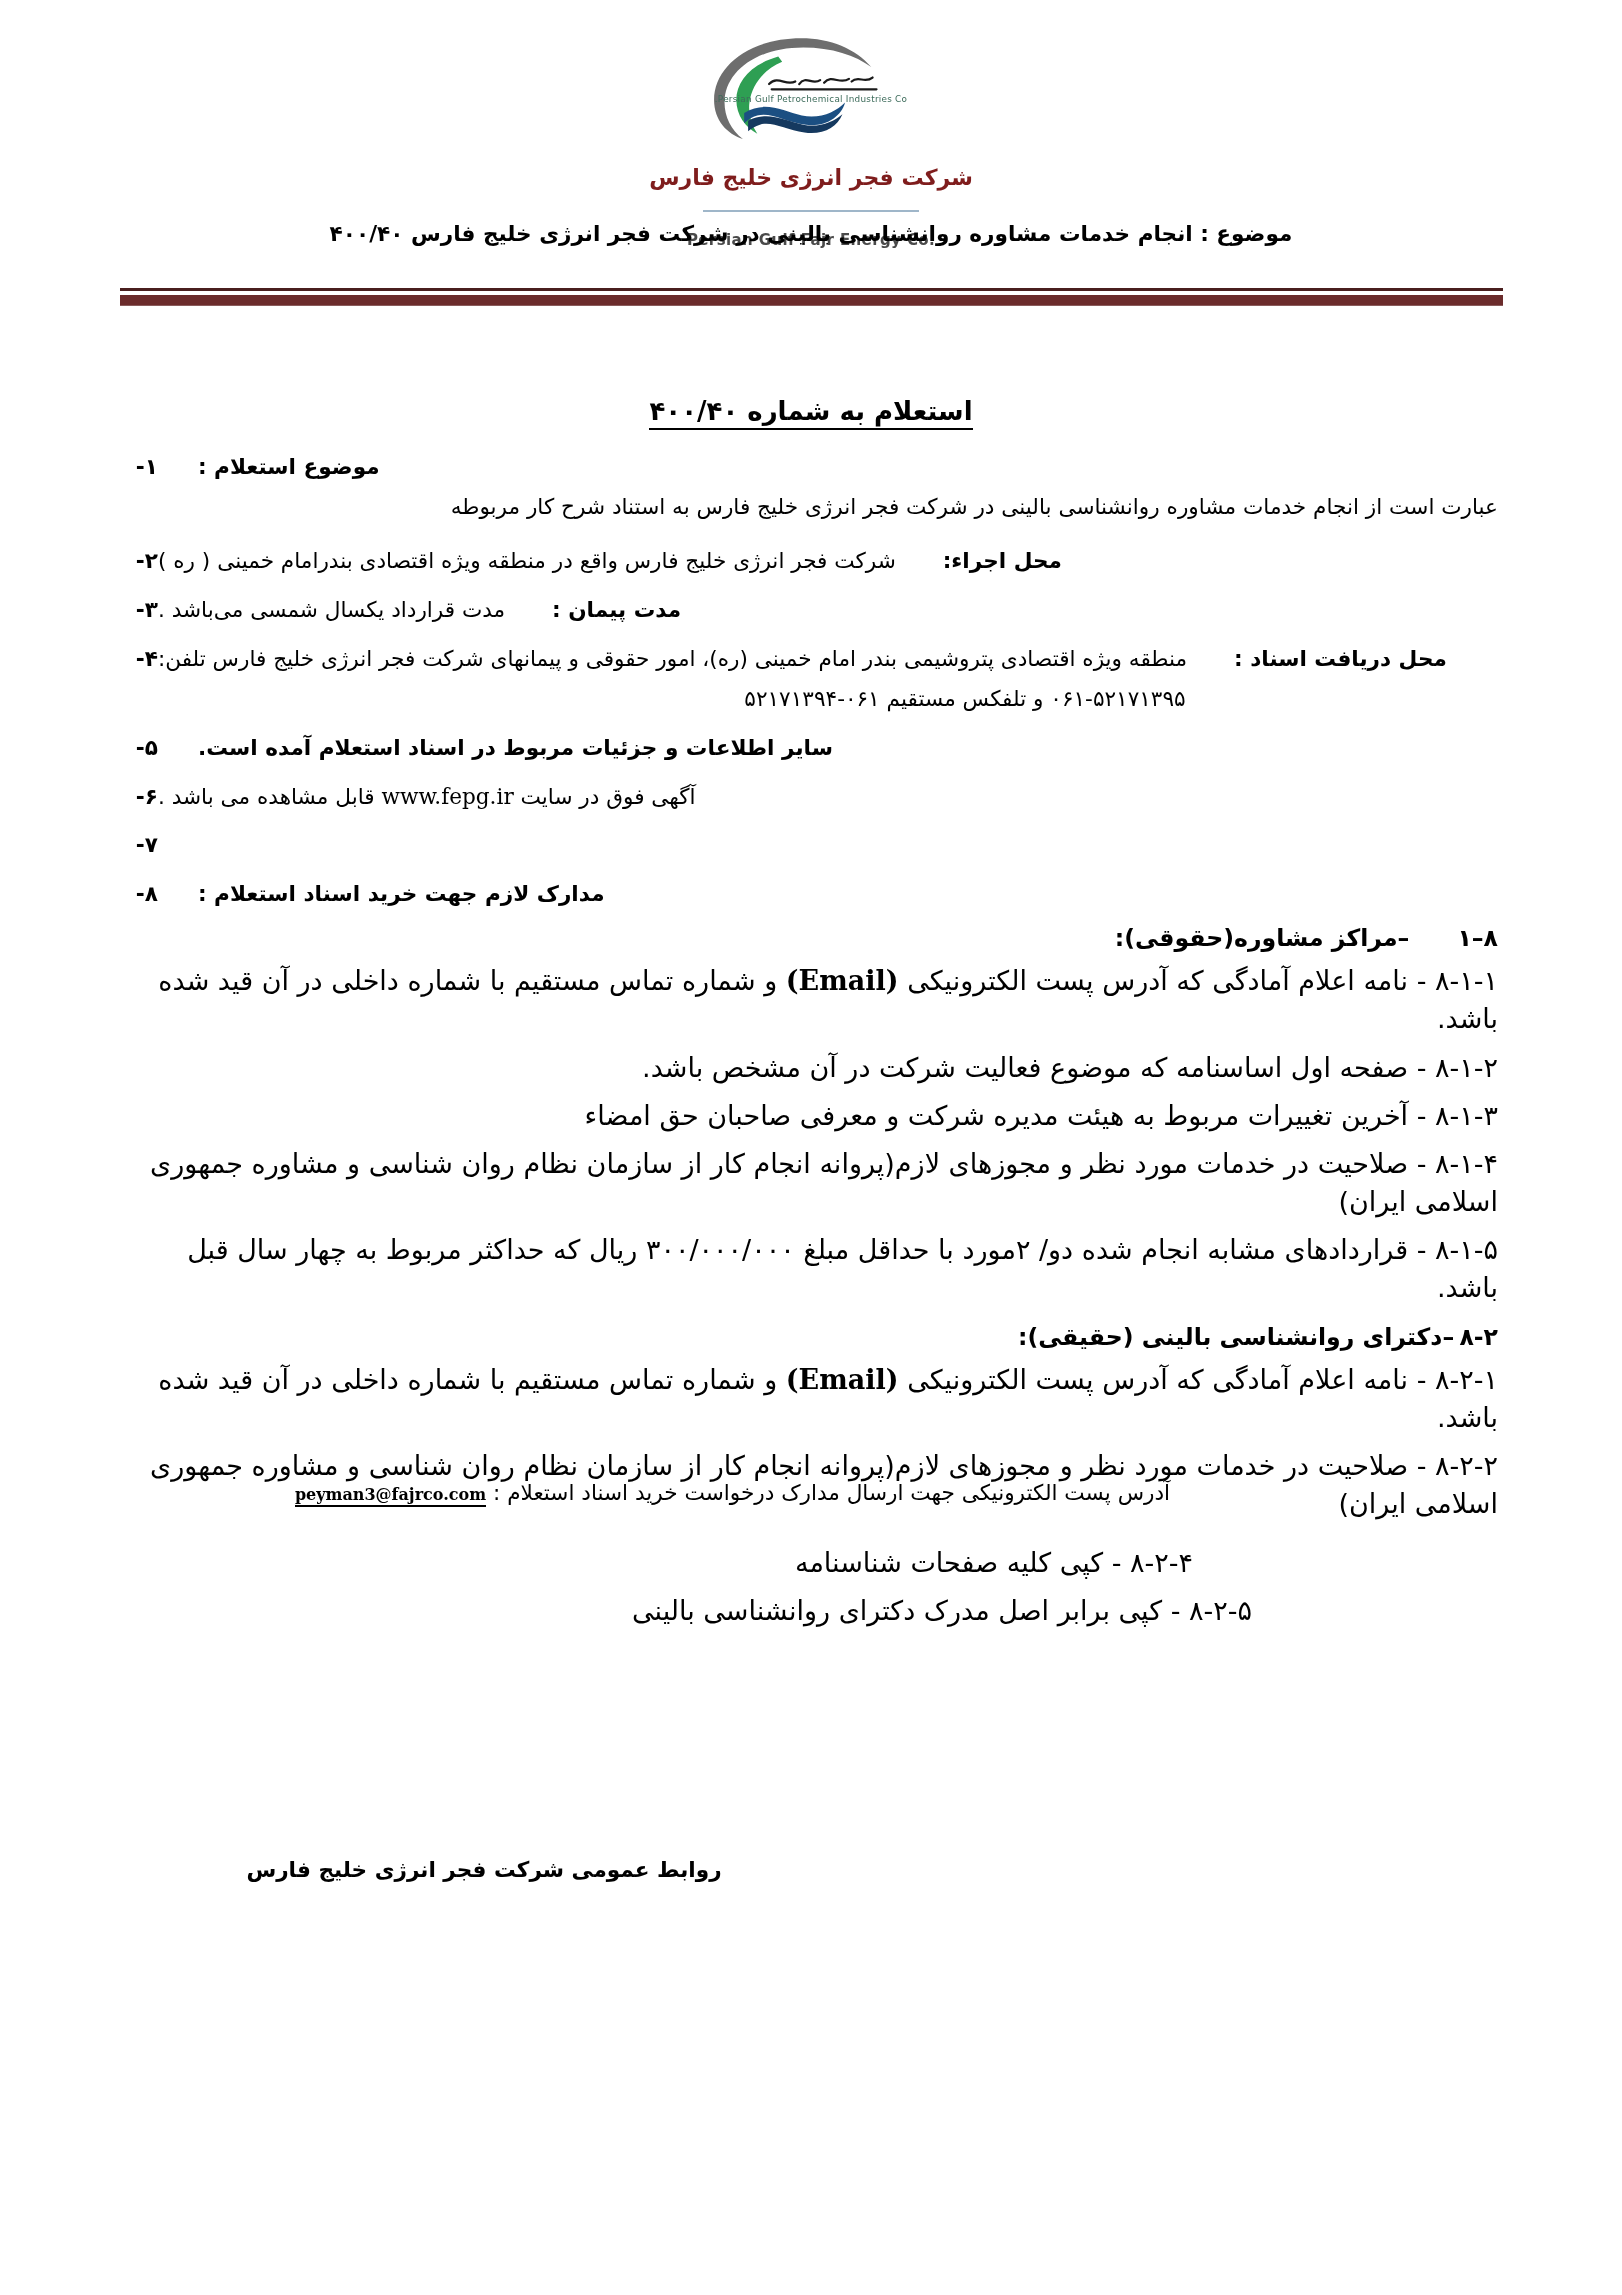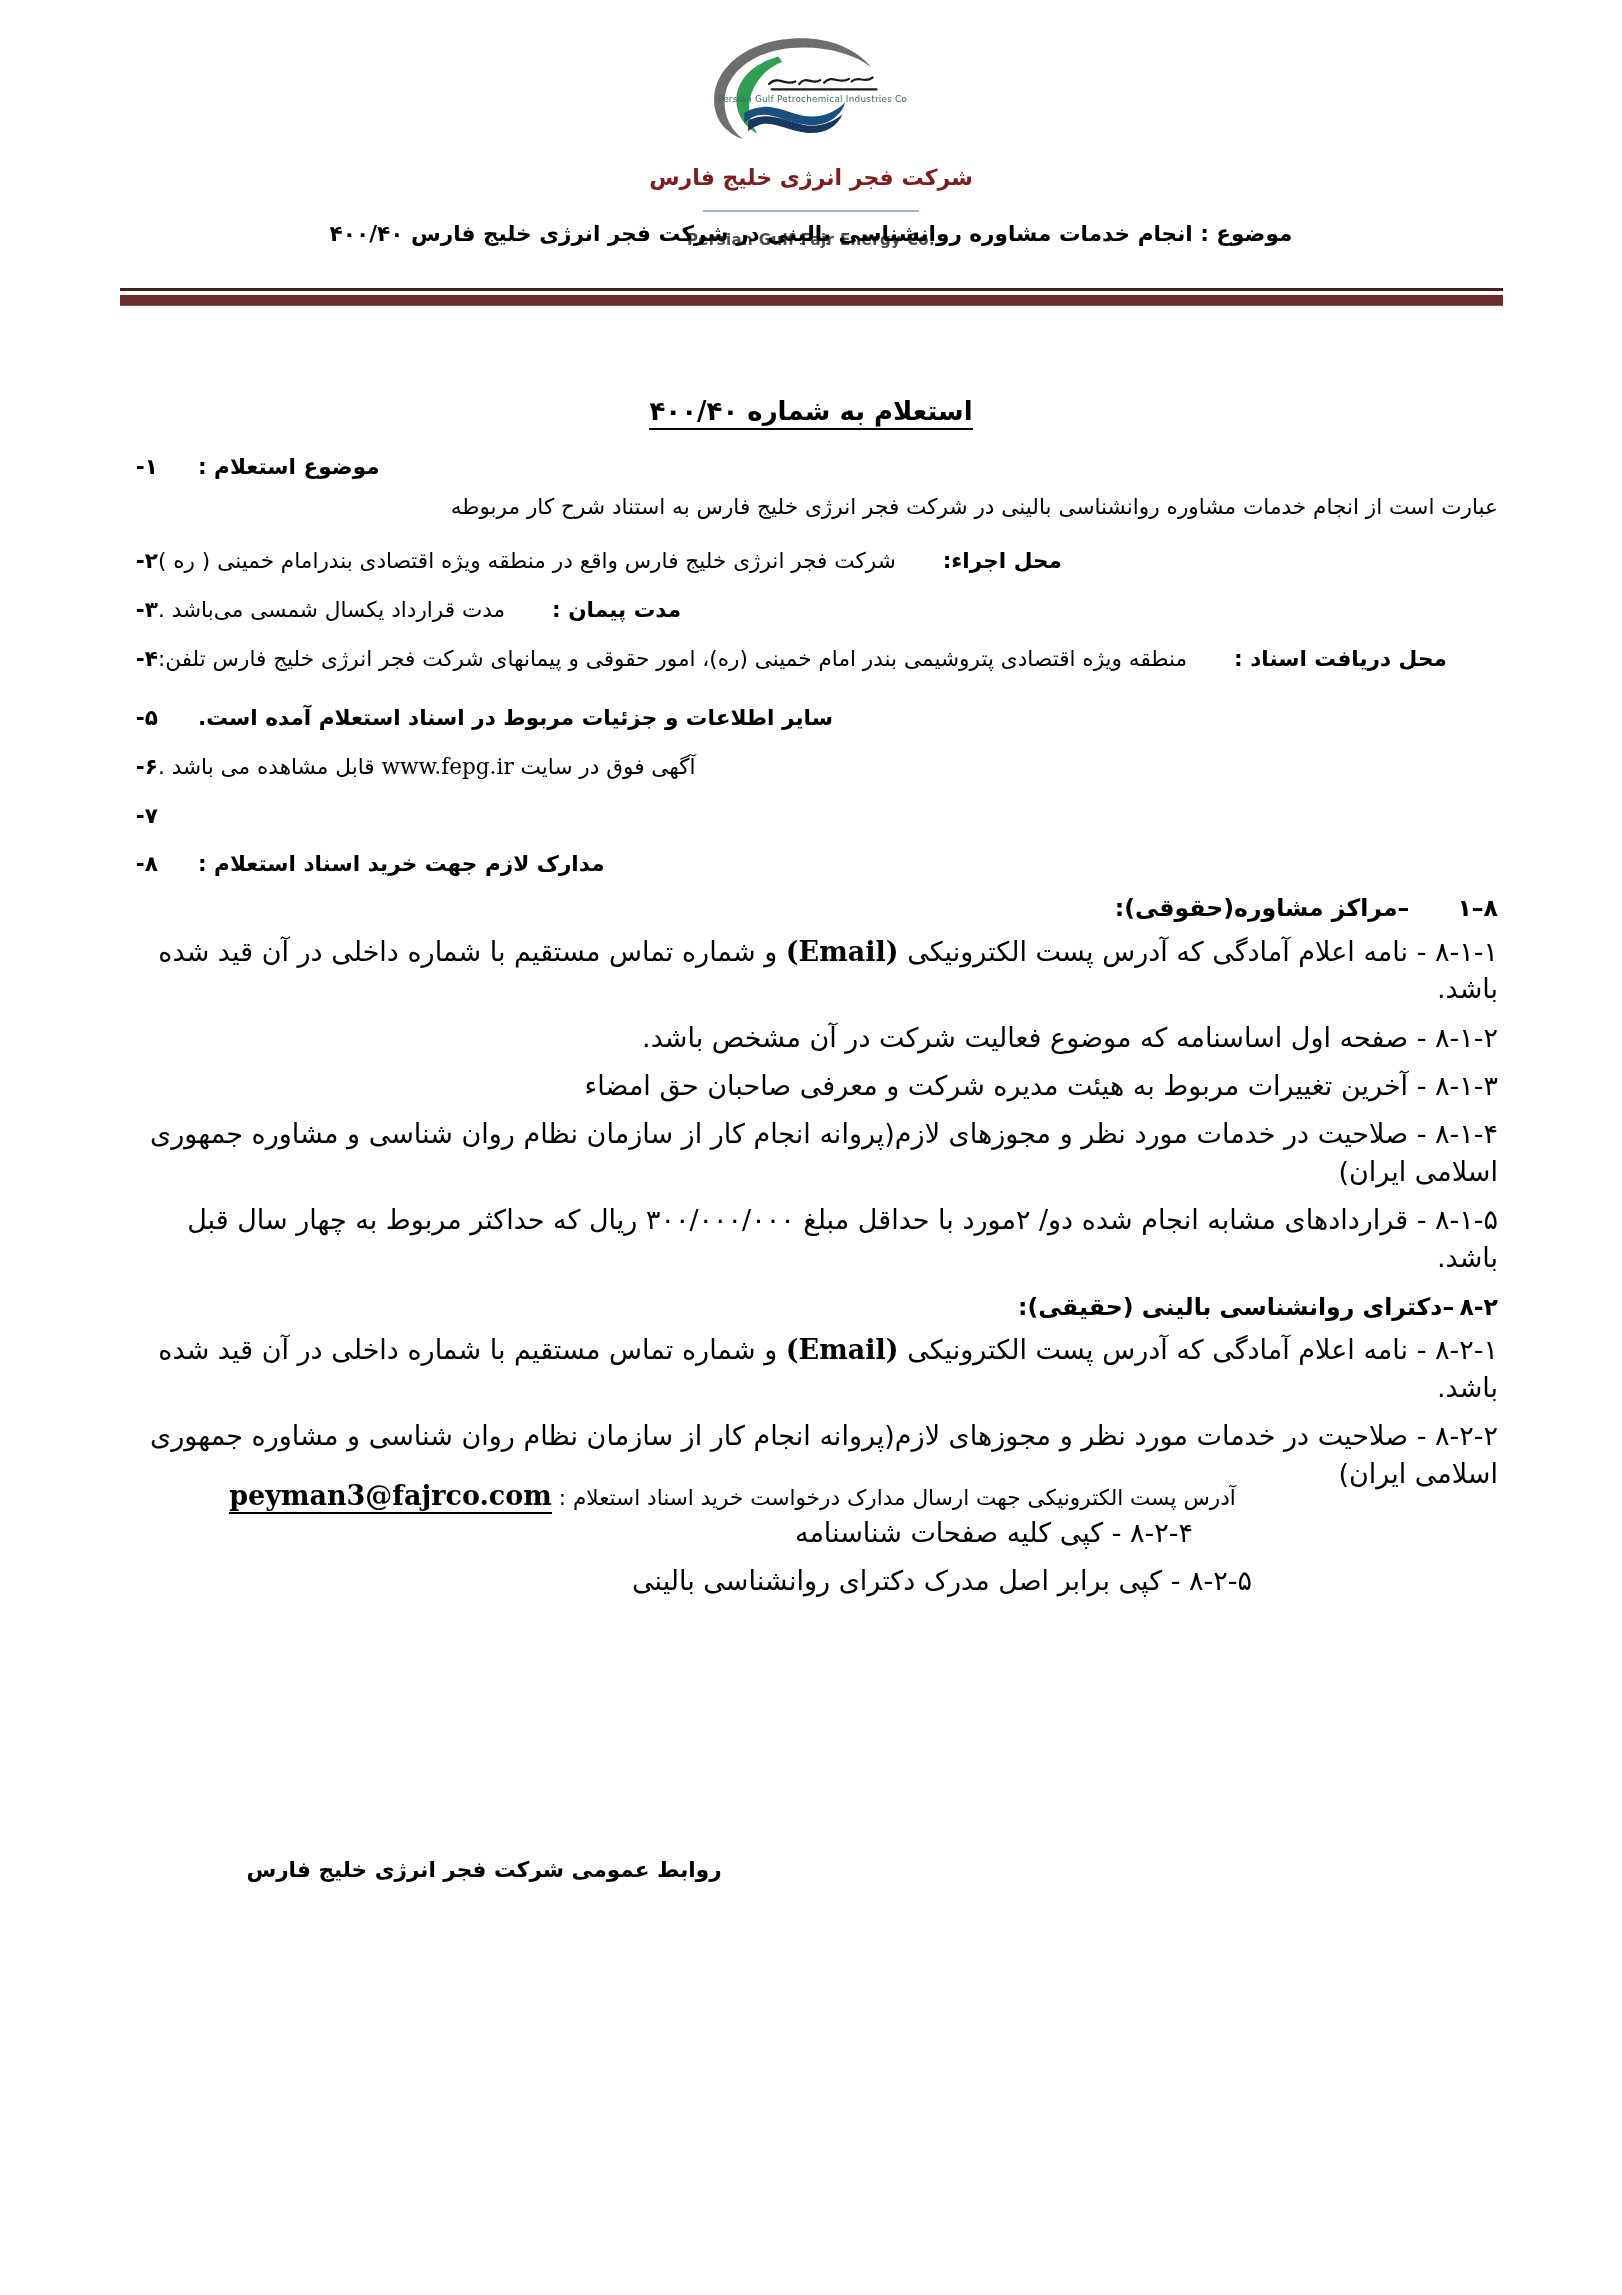--- a/index.html
+++ b/index.html
@@ -228,21 +228,21 @@
     text-align: center;
     font-size: 21.6px;
     padding-right: 157px;
   }
   .email-addr {
     direction: ltr;
     unicode-bidi: embed;
     display: inline-block;
     font-family: "DejaVu Serif", "Liberation Serif", serif;
     font-weight: bold;
-    font-size: 27px;
+    font-size: 16px;
     border-bottom: 2px solid #000;
     padding-bottom: 0.7px;
   }
 
   
   .footer {
     position: absolute;
     top: 1857px;
     right: 0;
     left: 0;
@@ -329,20 +329,21 @@
     <div class="sp-30"></div>
 
     <div class="item">
       <div class="txt">
         <span class="lead">محل دریافت اسناد :</span>
         <span class="reg">منطقه ویژه اقتصادی پتروشیمی بندر امام خمینی (ره)، امور حقوقی و پیمانهای شرکت فجر انرژی خلیج فارس تلفن:</span>
       </div>
       <div class="num">۴-</div>
     </div>
     <div class="sp-16"></div>
+    <div class="continuation">۰۶۱-۵۲۱۷۱۳۹۵ و تلفکس مستقیم ۰۶۱-۵۲۱۷۱۳۹۴</div>
 
     <div class="sp-30"></div>
 
     <div class="item">
       <div class="txt lead">سایر اطلاعات و جزئیات مربوط در اسناد استعلام آمده است.</div>
       <div class="num">۵-</div>
     </div>
 
     <div class="sp-30"></div>
 

